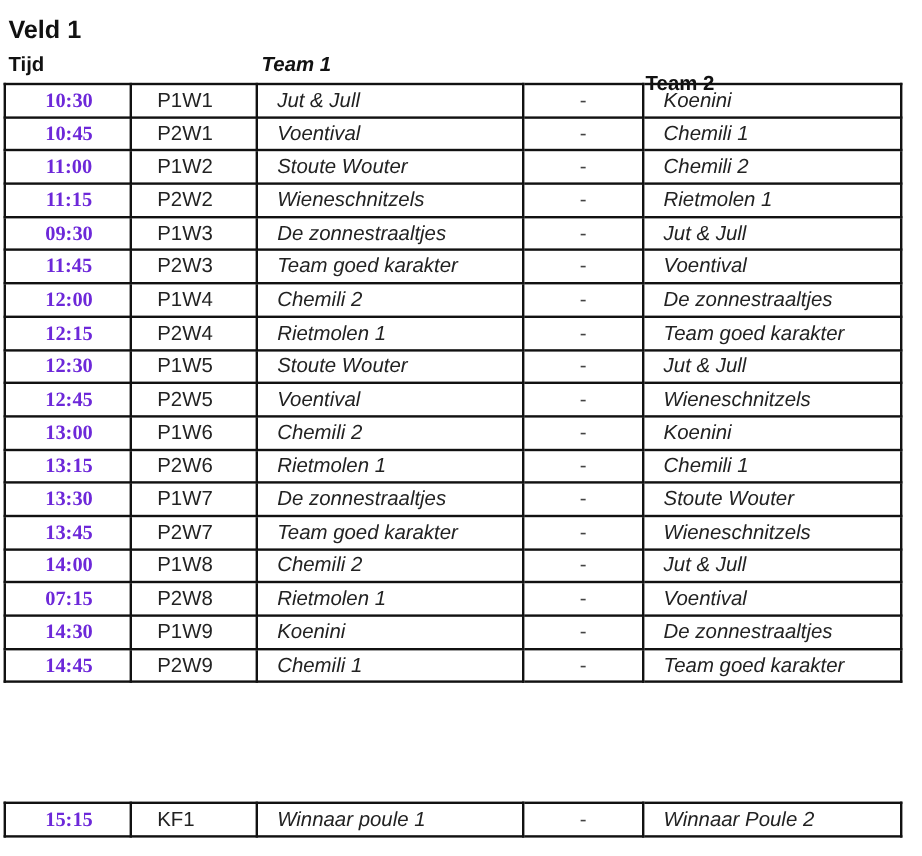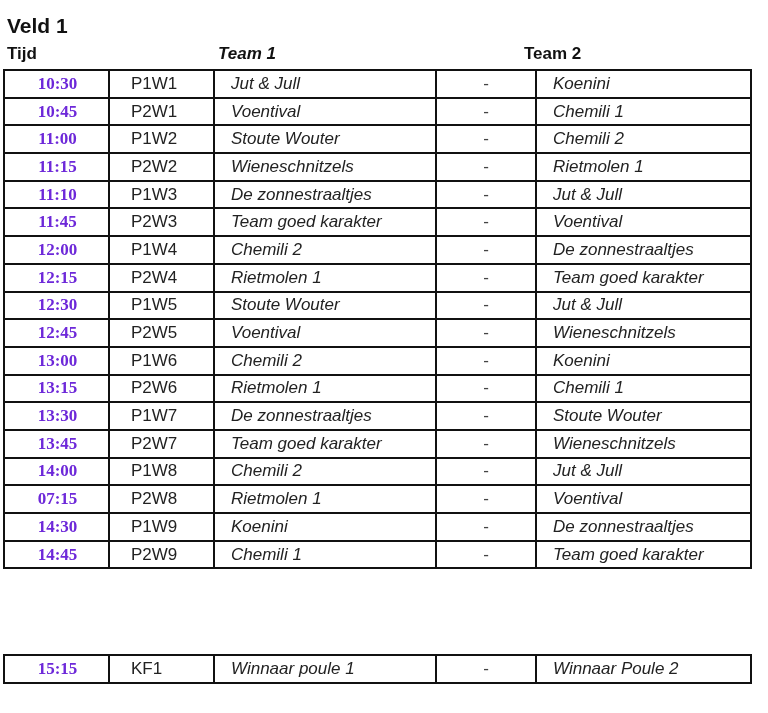--- a/index.html
+++ b/index.html
@@ -10,42 +10,42 @@
   }
   .title {
     position: absolute; left: 7px; top: 14px;
     font-size: 21px; font-weight: bold; color: #111;
   }
   .hdr {
     position: absolute; top: 44px; font-size: 17px; font-weight: bold; color: #111;
   }
   .hdr-tijd { left: 7px; }
   .hdr-team1 { left: 218px; font-style: italic; }
-  .hdr-team2 { left: 524px; }
+  .hdr-team2 { left: 538px; margin-top: 16px; }
   table.sched {
     position: absolute; left: 3px;
     border-collapse: collapse;
     table-layout: fixed;
     width: 747px;
   }
   table.sched td {
     border: 2px solid #111;
     height: 25.7px;
     padding: 0 4px;
     font-size: 17px;
     white-space: nowrap;
     overflow: hidden;
     color: #222;
   }
   table.sched td.time { text-align: center; font-weight: bold; padding-right: 2px; color: #6d28d9; font-family: Liberation Serif, serif; }
   table.sched td.code { padding-left: 21px; }
   table.sched td.team { padding-left: 16px; font-style: italic; }
   table.sched td.sep { text-align: center; color: #444; }
   #t1 { top: 69px; }
-  #t2 { top: 654px; }
+  #t2 { top: 668px; }
 </style>
 </head>
 <body>
 
 <div class="title">Veld 1</div>
 <div class="hdr hdr-tijd">Tijd</div>
 <div class="hdr hdr-team1">Team 1</div>
 <div class="hdr hdr-team2">Team 2</div>
 
 <table class="sched" id="t1">
@@ -79,21 +79,21 @@
         <td class="team">Chemili 2</td>
       </tr>
       <tr>
         <td class="time">11:15</td>
         <td class="code">P2W2</td>
         <td class="team">Wieneschnitzels</td>
         <td class="sep">-</td>
         <td class="team">Rietmolen 1</td>
       </tr>
       <tr>
-        <td class="time">11:10</td>
+        <td class="time">09:30</td>
         <td class="code">P1W3</td>
         <td class="team">De zonnestraaltjes</td>
         <td class="sep">-</td>
         <td class="team">Jut &amp; Jull</td>
       </tr>
       <tr>
         <td class="time">11:45</td>
         <td class="code">P2W3</td>
         <td class="team">Team goed karakter</td>
         <td class="sep">-</td>

